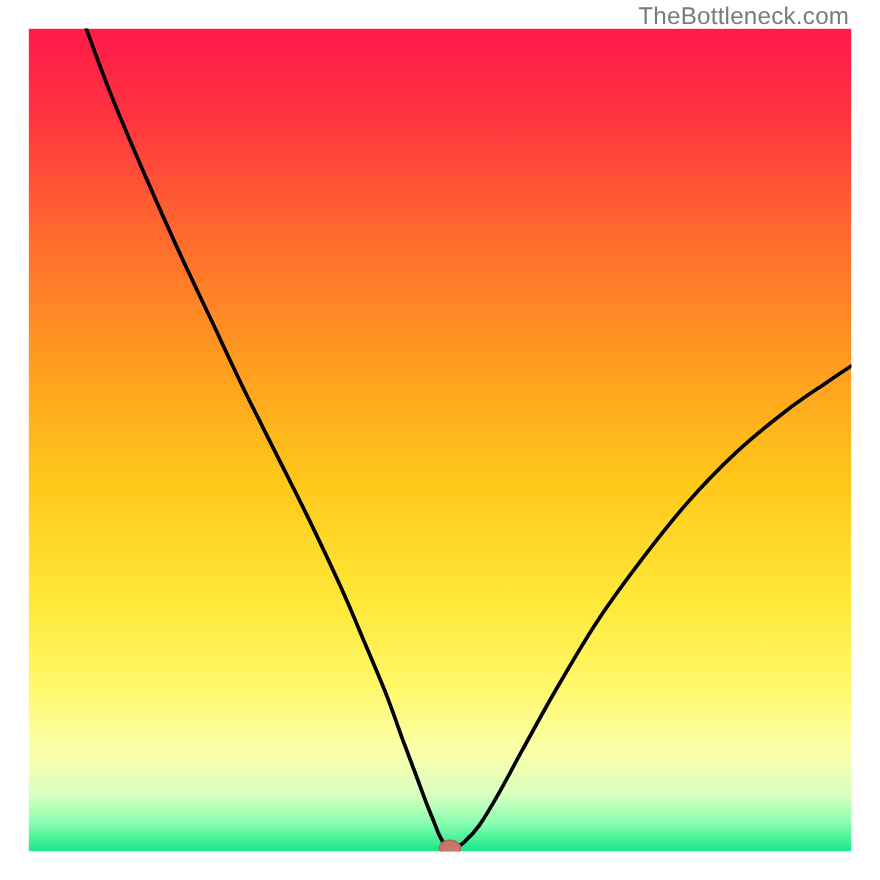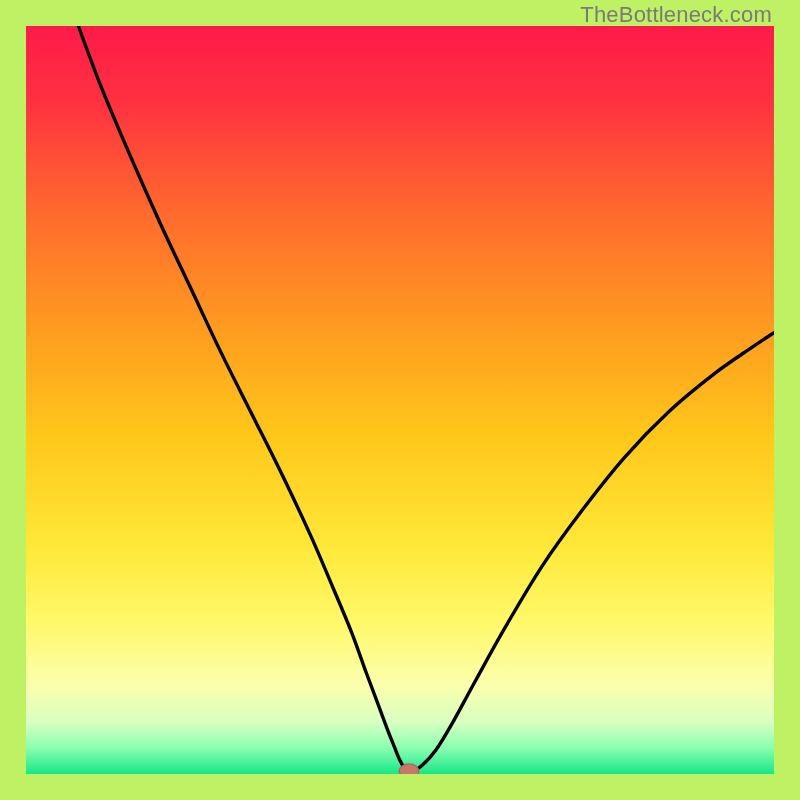--- a/index.html
+++ b/index.html
@@ -9,21 +9,21 @@
     height: 800px;
     background: #000;
     overflow: hidden;
   }
   .frame {
     position: absolute;
     left: 0;
     top: 0;
     width: 800px;
     height: 800px;
-    background: #bef264;
+    background: #ffffff;
   }
   .plot {
     position: absolute;
     left: 26px;
     top: 26px;
     width: 748px;
     height: 748px;
   }
   .watermark {
     position: absolute;

